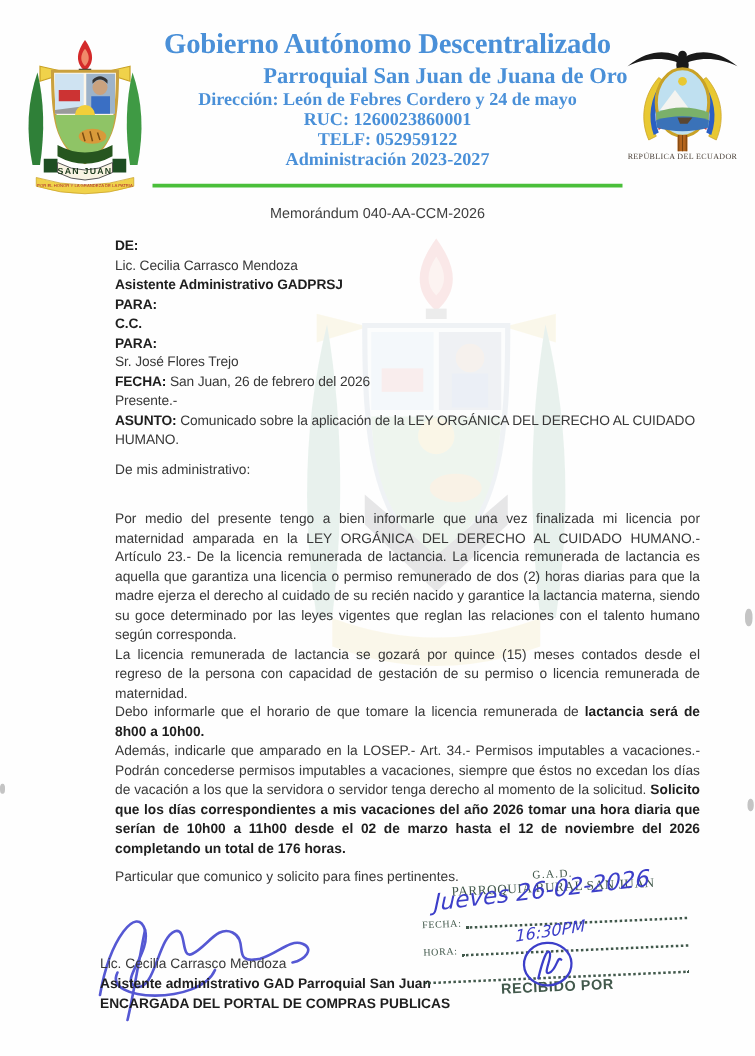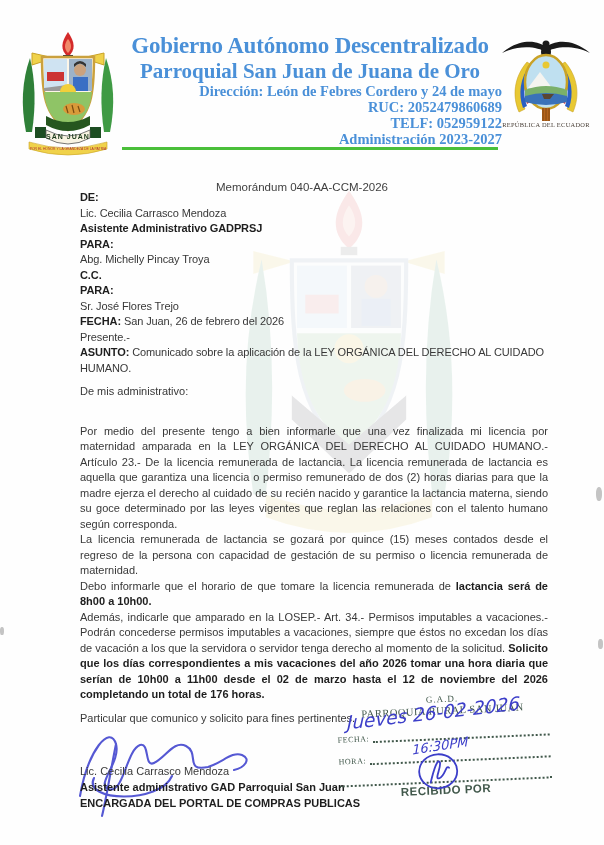--- a/index.html
+++ b/index.html
@@ -1,38 +1,38 @@
 <!DOCTYPE html>
 <html><head>
 <meta charset="utf-8">
 <title>Document</title>
 <style>
   html,body{margin:0;padding:0;background:#e8e8e8;}
   .page{position:relative;width:604px;height:845px;background:#fefefe;overflow:hidden;
         font-family:"Liberation Sans",sans-serif;color:#383838;}
 
   
-  .hdr-text{position:absolute;left:118px;top:32px;width:384px;text-align:center;
+  .hdr-text{position:absolute;left:118px;top:21px;width:384px;text-align:center;
             font-family:"Liberation Serif",serif;font-weight:bold;color:#4a90d8;}
   .ht1{font-size:23px;line-height:27px;letter-spacing:-0.2px;}
-  .ht2{font-size:21px;line-height:24px;}
-  .ht3{font-size:14.5px;line-height:16px;text-align:right;}
+  .ht2{font-size:18px;line-height:24px;text-align:right;}
+  .ht3{font-size:14.5px;line-height:16px;}
   .green-line{position:absolute;left:122px;top:147px;width:376px;height:3px;background:#4abf3a;}
   .memo-number{position:absolute;left:0;top:165px;width:604px;text-align:center;
-               font-size:11.5px;color:#3f3f3f;margin-top:16px;}
+               font-size:11.5px;color:#3f3f3f;}
 
   .logo{position:absolute;}
   .logo-left{left:16px;top:30px;}
   .logo-right{left:494px;top:32px;}
 
   
   .watermark{position:absolute;left:193px;top:180px;width:312px;height:452px;opacity:0.13;}
 
   
-  .letter{position:absolute;left:80px;top:190px;width:468px;font-size:11px;line-height:15.5px;}
+  .letter{position:absolute;left:92px;top:190px;width:468px;font-size:11px;line-height:15.5px;}
   .rec-line{letter-spacing:-0.1px;}
   .b{font-weight:bold;color:#1e1e1e;}
   .salutation{margin-top:8px;}
   .paras{margin-top:24px;}
   .para{text-align:justify;}
   .closing{margin-top:8px;}
 
   
   .sig-svg{position:absolute;left:66px;top:716px;width:218px;height:102px;}
   .sig-text{position:absolute;left:80px;top:764px;width:330px;font-size:11px;line-height:15.8px;}
@@ -116,21 +116,21 @@
       <text x="52" y="109" text-anchor="middle" font-size="7" font-weight="bold" fill="#1c3a1c" letter-spacing="1">SAN JUAN</text>
       <path d="M13,112 Q52,124 91,112 L91,119 Q52,131 13,119 Z" fill="#f0d24a" stroke="#c9a227" stroke-width="0.6"></path>
       <text x="52" y="119.5" text-anchor="middle" font-size="3.4" fill="#b03030">POR EL HONOR Y LA GRANDEZA DE LA PATRIA</text>
     </svg>
   </div>
 
   <div class="hdr-text">
     <div class="ht1">Gobierno Autónomo Descentralizado</div>
     <div class="ht2">Parroquial San Juan de Juana de Oro</div>
     <div class="ht3">Dirección: León de Febres Cordero y 24 de mayo</div>
-    <div class="ht3">RUC: 2052479860689</div>
+    <div class="ht3">RUC: 1260023860001</div>
     <div class="ht3">TELF: 052959122</div>
     <div class="ht3">Administración 2023-2027</div>
   </div>
   <div class="green-line"></div>
 
   <div class="logo logo-right">
     <svg width="105" height="97" viewBox="0 0 105 97">
       <path d="M8,21 C28,4 46,10 52,15 C58,10 76,4 96,21 C78,12 60,15 52,20 C44,15 26,12 8,21 Z" fill="#1a1a1a"></path>
       <circle cx="52" cy="12" r="3.5" fill="#1a1a1a"></circle>
       <ellipse cx="52" cy="20" rx="5" ry="8" fill="#1a1a1a"></ellipse>
@@ -153,21 +153,20 @@
   </div>
 
   <div class="memo-number">Memorándum 040-AA-CCM-2026</div>
 
   <div class="letter">
     <div>
         <div class="rec-line"><span class="b">DE:</span></div>
         <div class="rec-line"><span>Lic. Cecilia Carrasco Mendoza</span></div>
         <div class="rec-line"><span class="b">Asistente Administrativo GADPRSJ</span></div>
         <div class="rec-line"><span class="b">PARA:</span></div>
-        <div class="rec-line"><span>Abg. Michelly Pincay Troya</span></div>
         <div class="rec-line"><span class="b">C.C.</span></div>
         <div class="rec-line"><span class="b">PARA:</span></div>
         <div class="rec-line"><span>Sr. José Flores Trejo</span></div>
         <div class="rec-line"><span class="b">FECHA: </span><span>San Juan, 26 de febrero del 2026</span></div>
         <div class="rec-line"><span>Presente.-</span></div>
         <div class="rec-line"><span class="b">ASUNTO: </span><span>Comunicado sobre la aplicación de la LEY ORGÁNICA DEL DERECHO AL CUIDADO HUMANO.</span></div>
       </div>
     <div class="salutation">De mis administrativo:</div>
     <div class="paras">
         <div class="para"><span>Por medio del presente tengo a bien informarle que una vez finalizada mi licencia por maternidad amparada en la LEY ORGÁNICA DEL DERECHO AL CUIDADO HUMANO.- Artículo 23.- De la licencia remunerada de lactancia. La licencia remunerada de lactancia es aquella que garantiza una licencia o permiso remunerado de dos (2) horas diarias para que la madre ejerza el derecho al cuidado de su recién nacido y garantice la lactancia materna, siendo su goce determinado por las leyes vigentes que reglan las relaciones con el talento humano según corresponda.</span></div>

